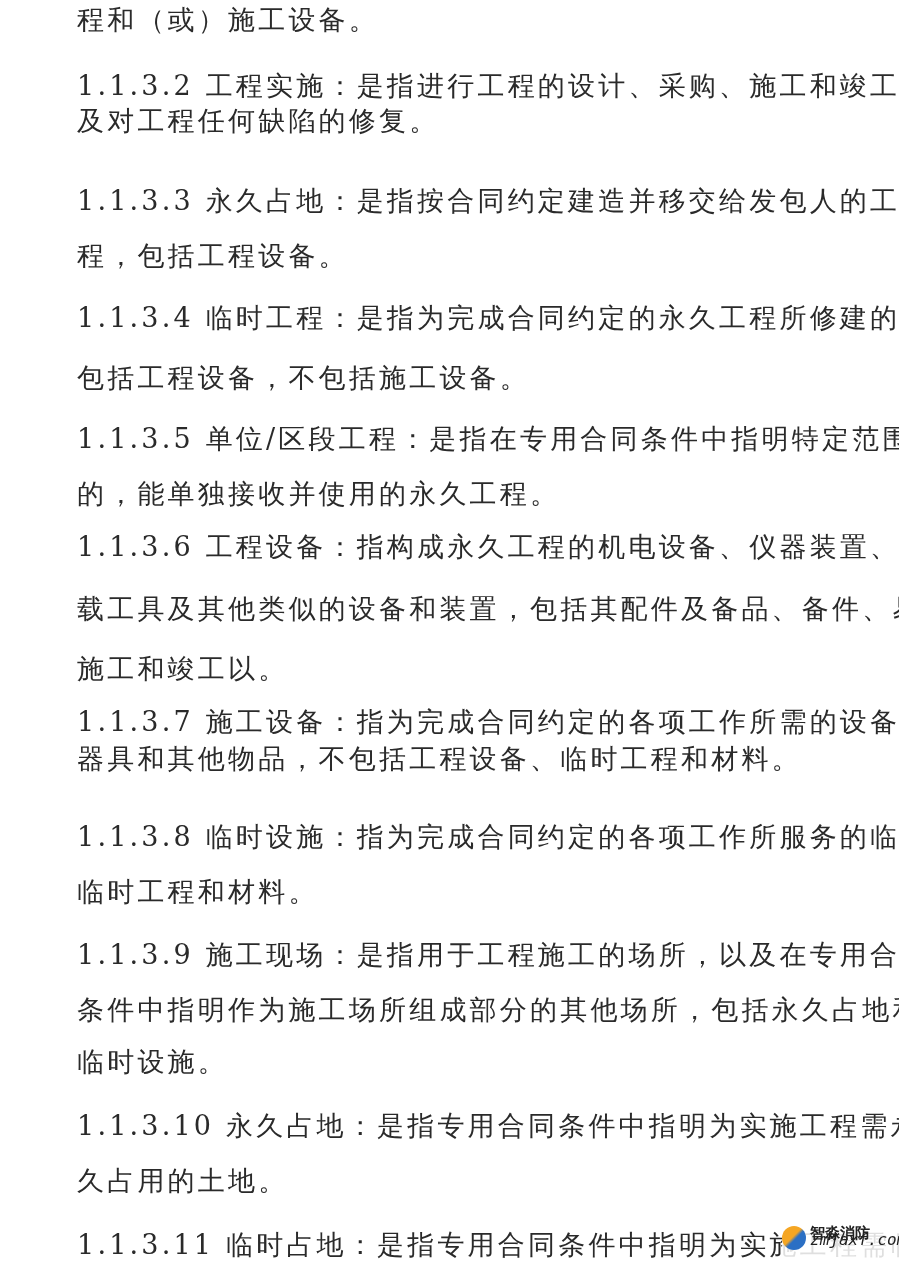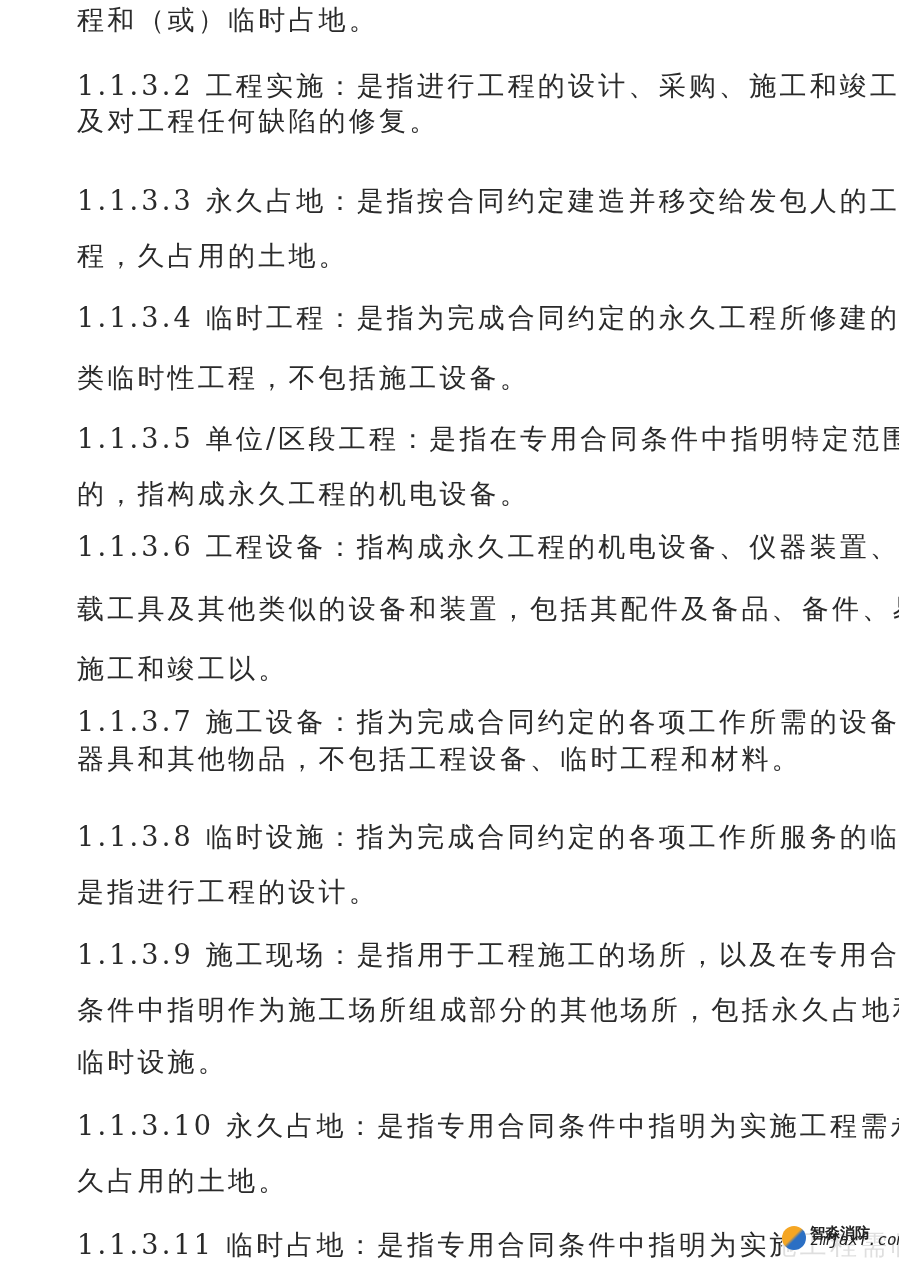--- a/index.html
+++ b/index.html
@@ -9,36 +9,36 @@
   .wm { position:absolute; left:782px; top:1222px; width:117px; height:52px; background:rgba(255,255,255,0.85); }
   .wm-logo { position:absolute; left:0; top:4px; width:24px; height:24px; border-radius:50%;
              background:linear-gradient(135deg,#f5a623 0%,#f5a623 45%,#2b6fc4 55%,#2b6fc4 100%); }
   .wm-name { position:absolute; left:28px; top:2px; font-family:Liberation Mono, monospace; font-size:15px; font-weight:bold; color:#222; }
   .wm-url { position:absolute; left:28px; top:8px; font-family:"DejaVu Sans Mono", monospace; font-size:16px; color:#222;font-style:italic; }
 </style>
 </head>
 <body>
 
 <div>
-  <div class="line" style="top:4px">程和（或）临时占地。</div>
+  <div class="line" style="top:4px">程和（或）施工设备。</div>
   <div class="line" style="top:70px">1.1.3.2 工程实施：是指进行工程的设计、采购、施工和竣工以</div>
   <div class="line" style="top:105px">及对工程任何缺陷的修复。</div>
   <div class="line" style="top:185px">1.1.3.3 永久占地：是指按合同约定建造并移交给发包人的工</div>
-  <div class="line" style="top:240px">程，久占用的土地。</div>
+  <div class="line" style="top:240px">程，包括工程设备。</div>
   <div class="line" style="top:302px">1.1.3.4 临时工程：是指为完成合同约定的永久工程所修建的各</div>
-  <div class="line" style="top:362px">类临时性工程，不包括施工设备。</div>
+  <div class="line" style="top:362px">包括工程设备，不包括施工设备。</div>
   <div class="line" style="top:423px">1.1.3.5 单位/区段工程：是指在专用合同条件中指明特定范围</div>
-  <div class="line" style="top:478px">的，指构成永久工程的机电设备。</div>
+  <div class="line" style="top:478px">的，能单独接收并使用的永久工程。</div>
   <div class="line" style="top:531px">1.1.3.6 工程设备：指构成永久工程的机电设备、仪器装置、运</div>
   <div class="line" style="top:593px">载工具及其他类似的设备和装置，包括其配件及备品、备件、易</div>
   <div class="line" style="top:653px">施工和竣工以。</div>
   <div class="line" style="top:706px">1.1.3.7 施工设备：指为完成合同约定的各项工作所需的设备、</div>
   <div class="line" style="top:743px">器具和其他物品，不包括工程设备、临时工程和材料。</div>
   <div class="line" style="top:821px">1.1.3.8 临时设施：指为完成合同约定的各项工作所服务的临时</div>
-  <div class="line" style="top:876px">是指进行工程的设计。</div>
+  <div class="line" style="top:876px">临时工程和材料。</div>
   <div class="line" style="top:939px">1.1.3.9 施工现场：是指用于工程施工的场所，以及在专用合同</div>
   <div class="line" style="top:994px">条件中指明作为施工场所组成部分的其他场所，包括永久占地和</div>
   <div class="line" style="top:1046px">临时设施。</div>
   <div class="line" style="top:1110px">1.1.3.10 永久占地：是指专用合同条件中指明为实施工程需永</div>
   <div class="line" style="top:1165px">久占用的土地。</div>
   <div class="line" style="top:1229px">1.1.3.11 临时占地：是指专用合同条件中指明为实施工程需临</div>
 </div>
 
 <div class="wm">
   <div class="wm-logo"></div>

